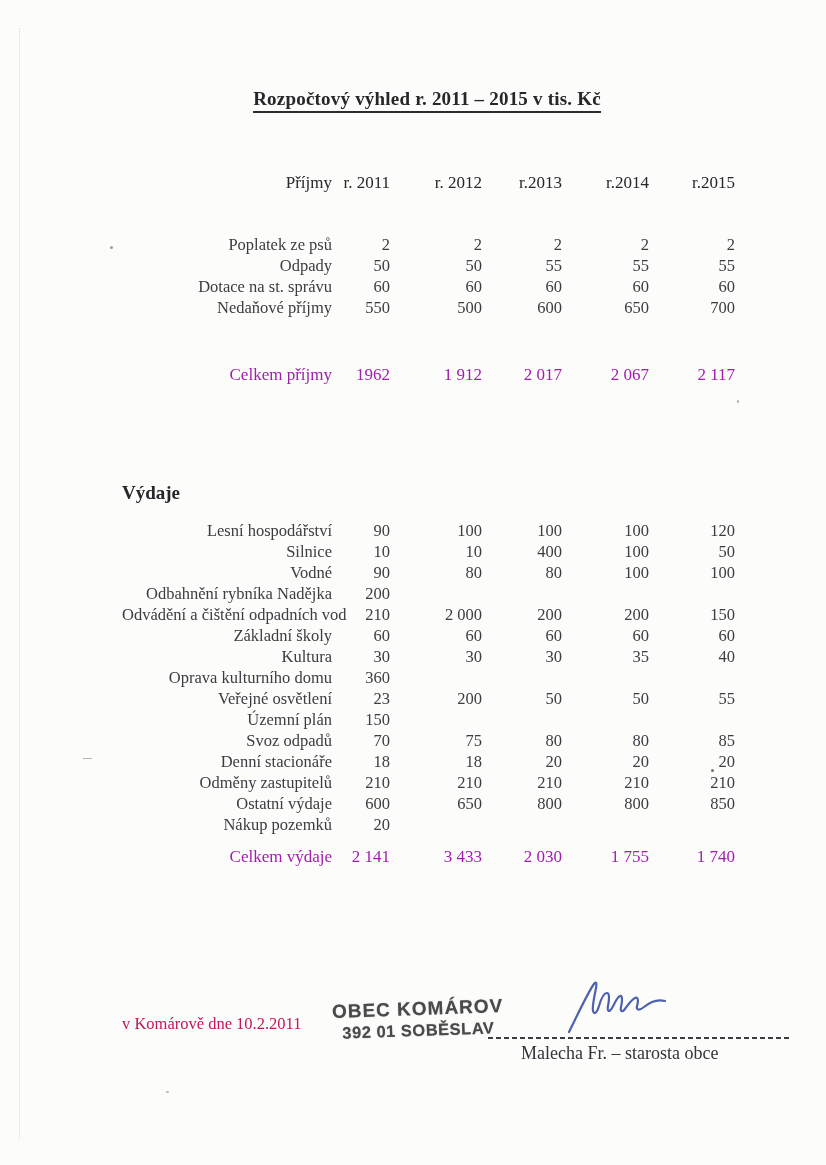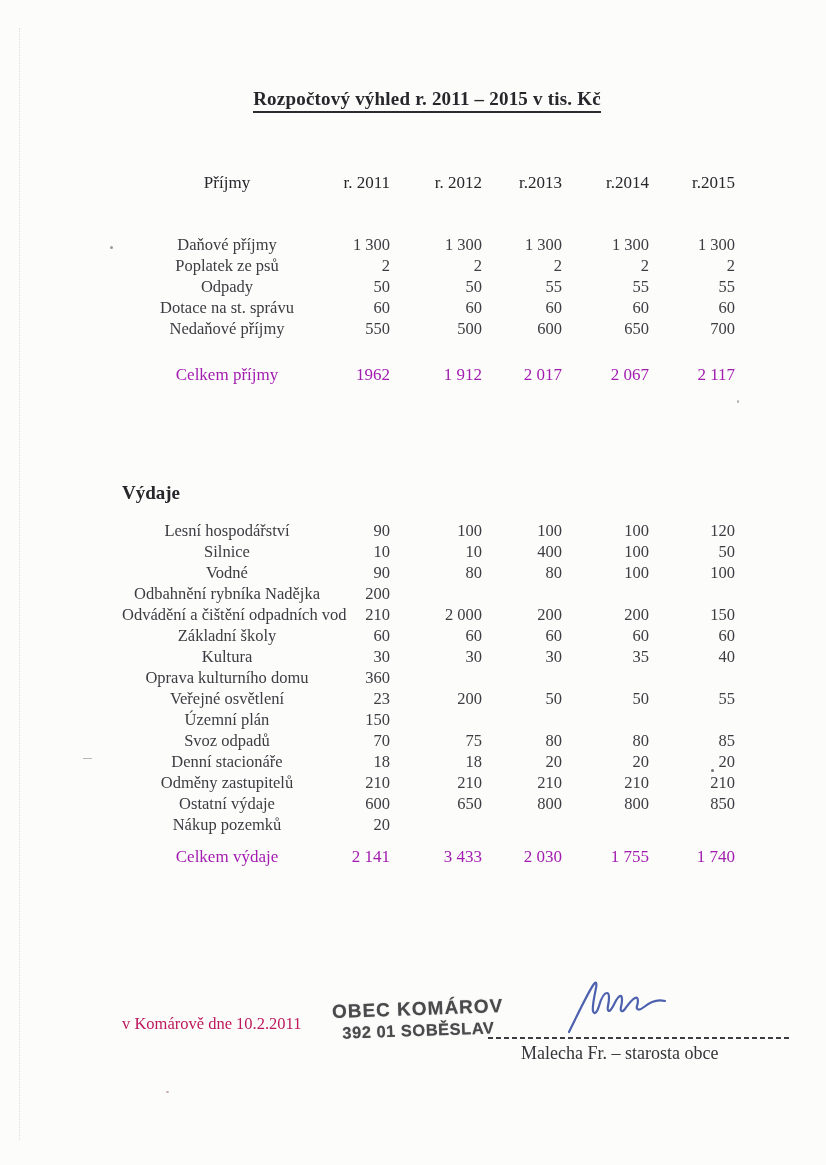--- a/index.html
+++ b/index.html
@@ -27,21 +27,21 @@
   
   table.budget { position:absolute; left:122px; width:613px; border-collapse:collapse;
     table-layout:fixed; font-size:16.5px; color:#3c3c42; }
   table.budget td, table.budget th { padding:0; font-weight:normal; vertical-align:baseline; }
   col.cl  { width:210px; }
   col.c1  { width:58px; }
   col.c2  { width:92px; }
   col.c3  { width:80px; }
   col.c4  { width:87px; }
   col.c5  { width:86px; }
-  .label { text-align:center; white-space:nowrap; }
+  .label { text-align:right; white-space:nowrap; }
   .num   { text-align:right; white-space:nowrap; }
   tr { height:21px; line-height:21px; }
 
   .hdr-table  { top:172px; font-weight:bold; }
   .hdr-table th { font-weight:bold; color:#26262b; font-size:17px; }
   .income-rows  { top:234px; }
   .income-total { top:364px; }
   .total-row td { font-weight:bold; color:#a21caf; font-size:17px; }
   .vydaje-head { position:absolute; left:122px; top:482px;
     font-size:19px; font-weight:bold; color:#26262b; }
@@ -101,28 +101,20 @@
     <colgroup>
         <col class="cl">
         <col class="c1">
         <col class="c2">
         <col class="c3">
         <col class="c4">
         <col class="c5">
       </colgroup>
     <tbody>
         <tr>
-          <td class="label">Daňové příjmy</td>
-          <td class="num">1 300</td>
-          <td class="num">1 300</td>
-          <td class="num">1 300</td>
-          <td class="num">1 300</td>
-          <td class="num">1 300</td>
-        </tr>
-        <tr>
           <td class="label">Poplatek ze psů</td>
           <td class="num">2</td>
           <td class="num">2</td>
           <td class="num">2</td>
           <td class="num">2</td>
           <td class="num">2</td>
         </tr>
         <tr>
           <td class="label">Odpady</td>
           <td class="num">50</td>

